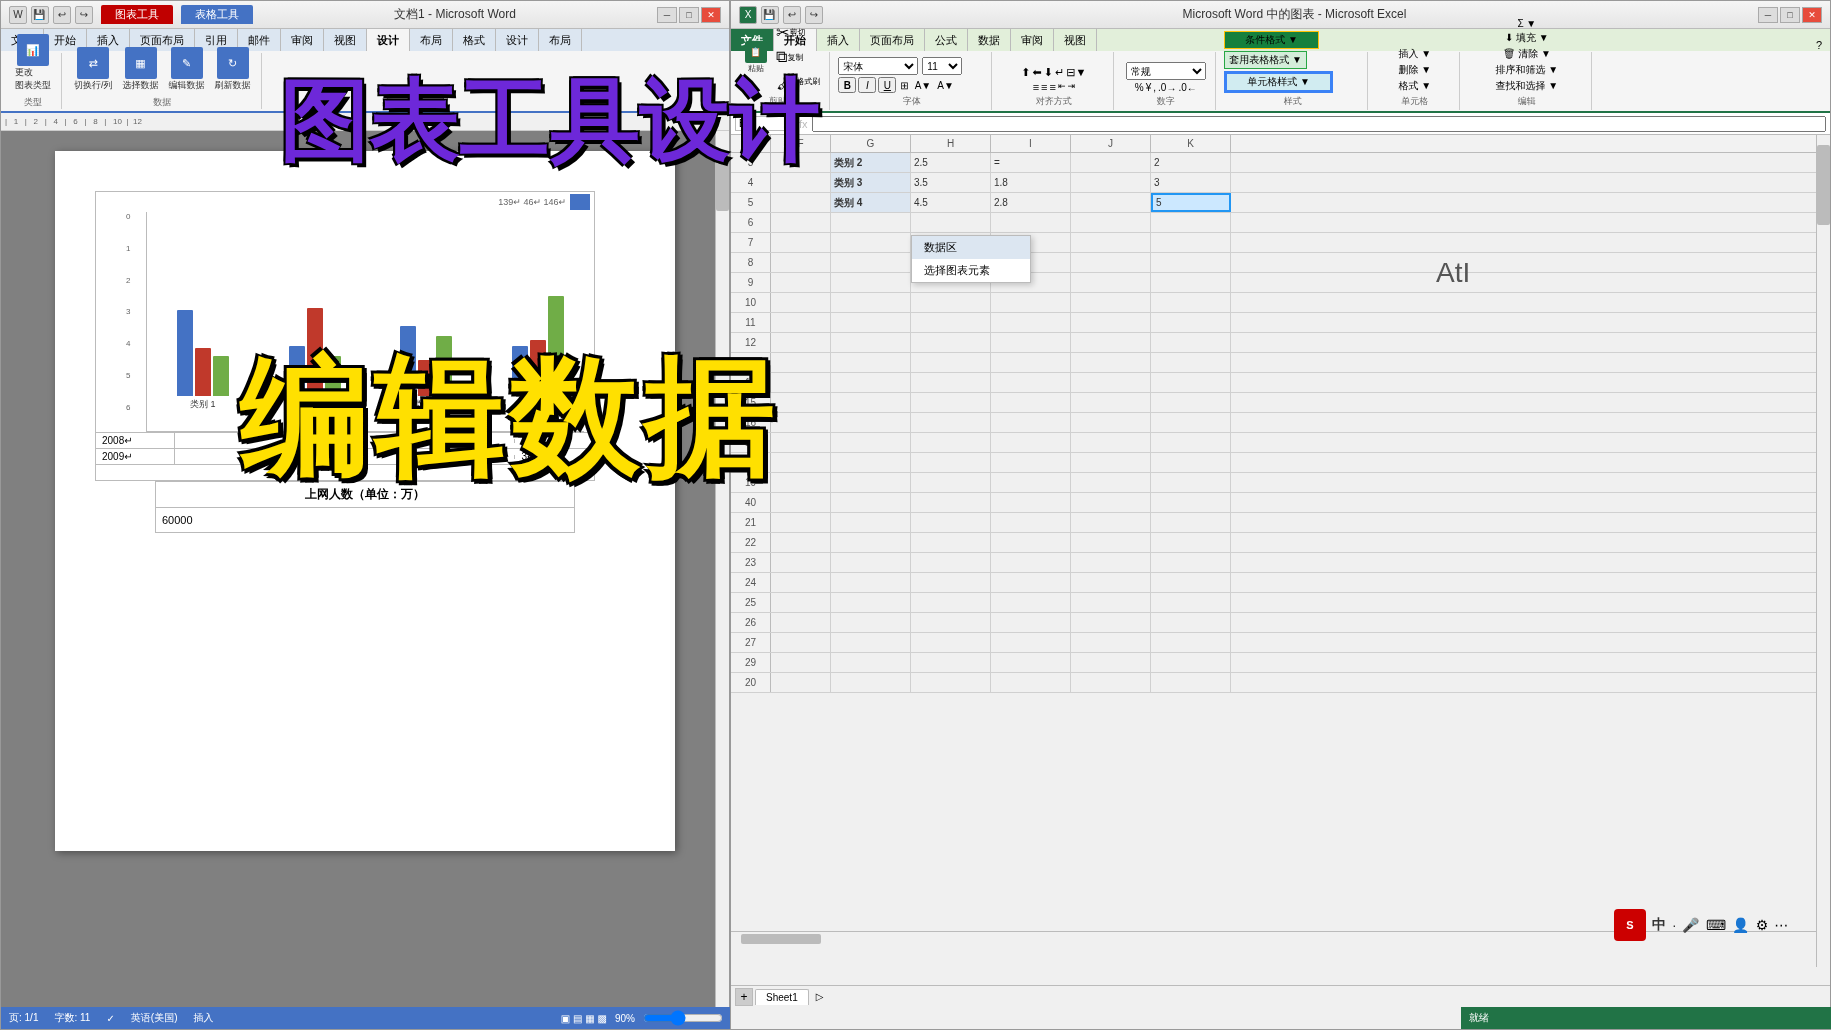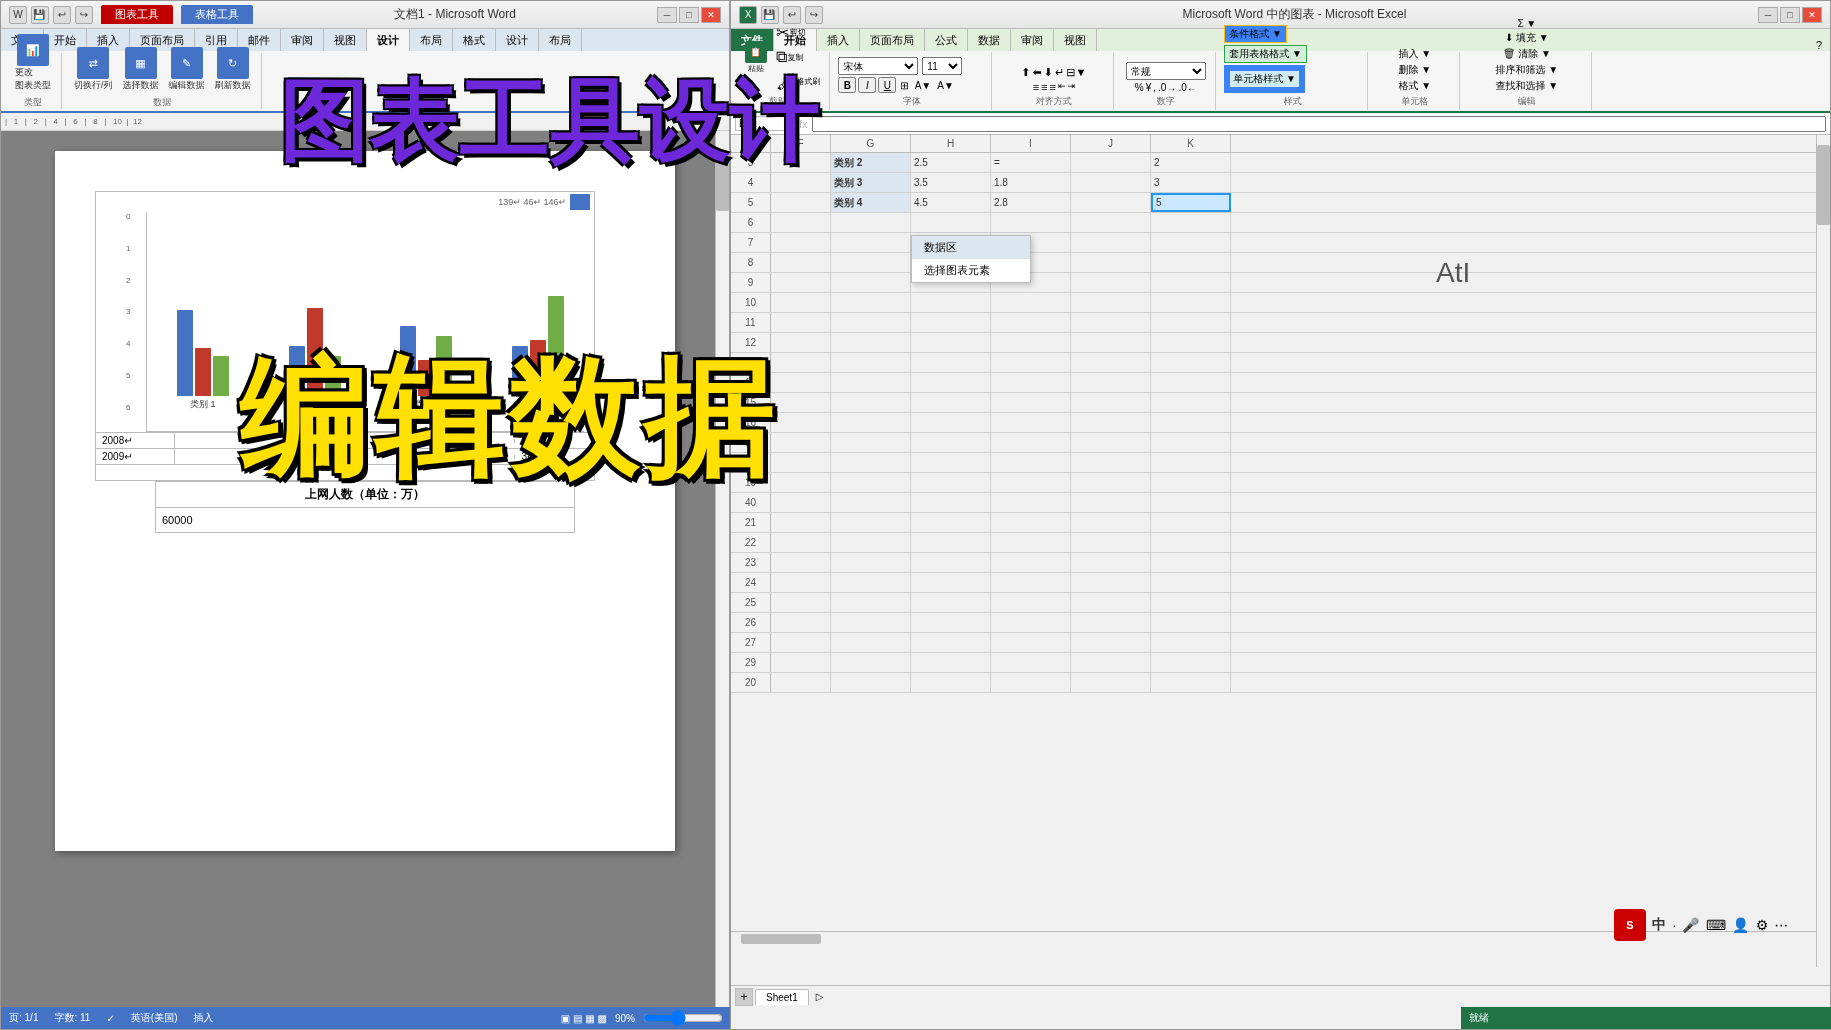--- a/index.html
+++ b/index.html
@@ -811,23 +811,23 @@
             <span style="cursor:pointer;">,</span>
             <span style="cursor:pointer;">.0→</span>
             <span style="cursor:pointer;">.0←</span>
           </div>
         </div>
         <div class="excel-ribbon-group-label">数字</div>
       </div>
 
       <div class="excel-ribbon-group" style="min-width:150px;">
         <div class="excel-ribbon-group-buttons" style="flex-direction:column;gap:2px;align-items:flex-start;">
-          <div style="cursor:pointer;font-size:10px;padding:1px 4px;background:#3b82f6;border:1px solid #ffc107;">条件格式 ▼</div>
+          <div style="cursor:pointer;font-size:10px;padding:1px 20px;background:#15803d;border:1px solid #ffc107;">条件格式 ▼</div>
           <div style="cursor:pointer;font-size:10px;padding:1px 4px;background:#d4edda;border:1px solid #28a745;">套用表格格式 ▼</div>
-          <div style="cursor:pointer;font-size:10px;padding:1px 3px;background:#d1ecf1;border:6px solid #3b82f6;">单元格样式 ▼</div>
+          <div style="cursor:pointer;font-size:10px;padding:1px 20px;background:#d1ecf1;border:3px solid #3b82f6;">单元格样式 ▼</div>
         </div>
         <div class="excel-ribbon-group-label">样式</div>
       </div>
 
       <div class="excel-ribbon-group" style="min-width:90px;">
         <div class="excel-ribbon-group-buttons" style="flex-direction:column;gap:2px;">
           <div style="cursor:pointer;font-size:10px;">插入 ▼</div>
           <div style="cursor:pointer;font-size:10px;">删除 ▼</div>
           <div style="cursor:pointer;font-size:10px;">格式 ▼</div>
         </div>

